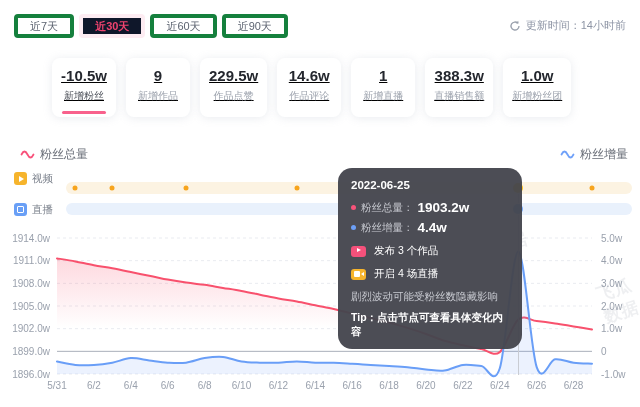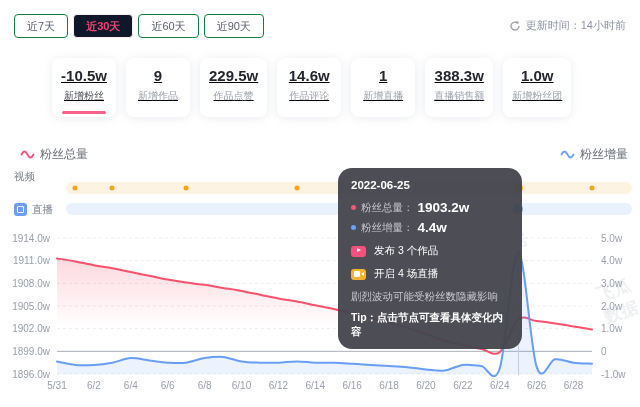--- a/index.html
+++ b/index.html
@@ -2,21 +2,21 @@
 <html><head>
 <meta charset="utf-8">
 <style>
   html,body{margin:0;padding:0;background:#fff;}
   body{font-family:"Liberation Sans","DejaVu Sans",sans-serif;}
   .app{position:relative;width:640px;height:407px;background:#fff;overflow:hidden;}
 
   
   .tabs{position:absolute;top:14px;left:14px;display:flex;gap:5px;}
   .tab{height:24px;padding:0 12px;display:flex;align-items:center;font-size:11px;color:#5c6370;
-       background:#fff;border:1px solid #15803d;border-radius:4px;cursor:pointer;box-sizing:border-box;}
+       background:#fff;border:4px solid #15803d;border-radius:4px;cursor:pointer;box-sizing:border-box;}
   .tab.active{background:#0f172a;border-color:#fdecf2;color:#f0436f;font-weight:bold;}
   .update{position:absolute;top:18px;right:14px;display:flex;align-items:center;gap:5px;
           font-size:11px;color:#8e95a5;}
 
   
   .stats{position:absolute;top:58px;left:52px;display:flex;gap:10px;}
   .stat{position:relative;background:#fff;border-radius:8px;box-shadow:0 1px 10px rgba(145,155,175,.20);
         padding:9px 9px 14px;text-align:center;min-width:46px;cursor:pointer;text-decoration:underline;}
   .stat .v{font-size:15px;font-weight:bold;color:#24272e;line-height:17px;white-space:nowrap;}
   .stat .l{font-size:10px;color:#9ba1ac;margin-top:5px;white-space:nowrap;}
@@ -140,21 +140,21 @@
   </div>
 
   <div class="wm" style="left:430px;top:242px;">
     <span class="wm-ring"></span><span class="wm-text">飞瓜数据</span>
     <div class="wm-code">UR1h7eZfbl</div>
   </div>
   <div class="wm" style="left:596px;top:278px;">
     <span class="wm-text">飞瓜数据</span>
   </div>
 
-  <div class="band-label" style="top:165px;flex-direction:column;">
+  <div class="band-label" style="top:172px;">
     <span class="icon-sq video"></span>
     <span>视频</span>
   </div>
   <div class="band video-band" id="videoBand">
       <div class="dot" style="width: 5px; height: 5px; left: 9.44828px; background: rgb(247, 164, 29);"></div>
       <div class="dot" style="width: 5px; height: 5px; left: 46.3448px; background: rgb(247, 164, 29);"></div>
       <div class="dot" style="width: 5px; height: 5px; left: 120.138px; background: rgb(247, 164, 29);"></div>
       <div class="dot" style="width: 5px; height: 5px; left: 230.828px; background: rgb(247, 164, 29);"></div>
       <div class="dot" style="width: 10px; height: 10px; left: 452.207px; background: rgb(252, 191, 22);"></div>
       <div class="dot" style="width: 5px; height: 5px; left: 526px; background: rgb(247, 164, 29);"></div>

